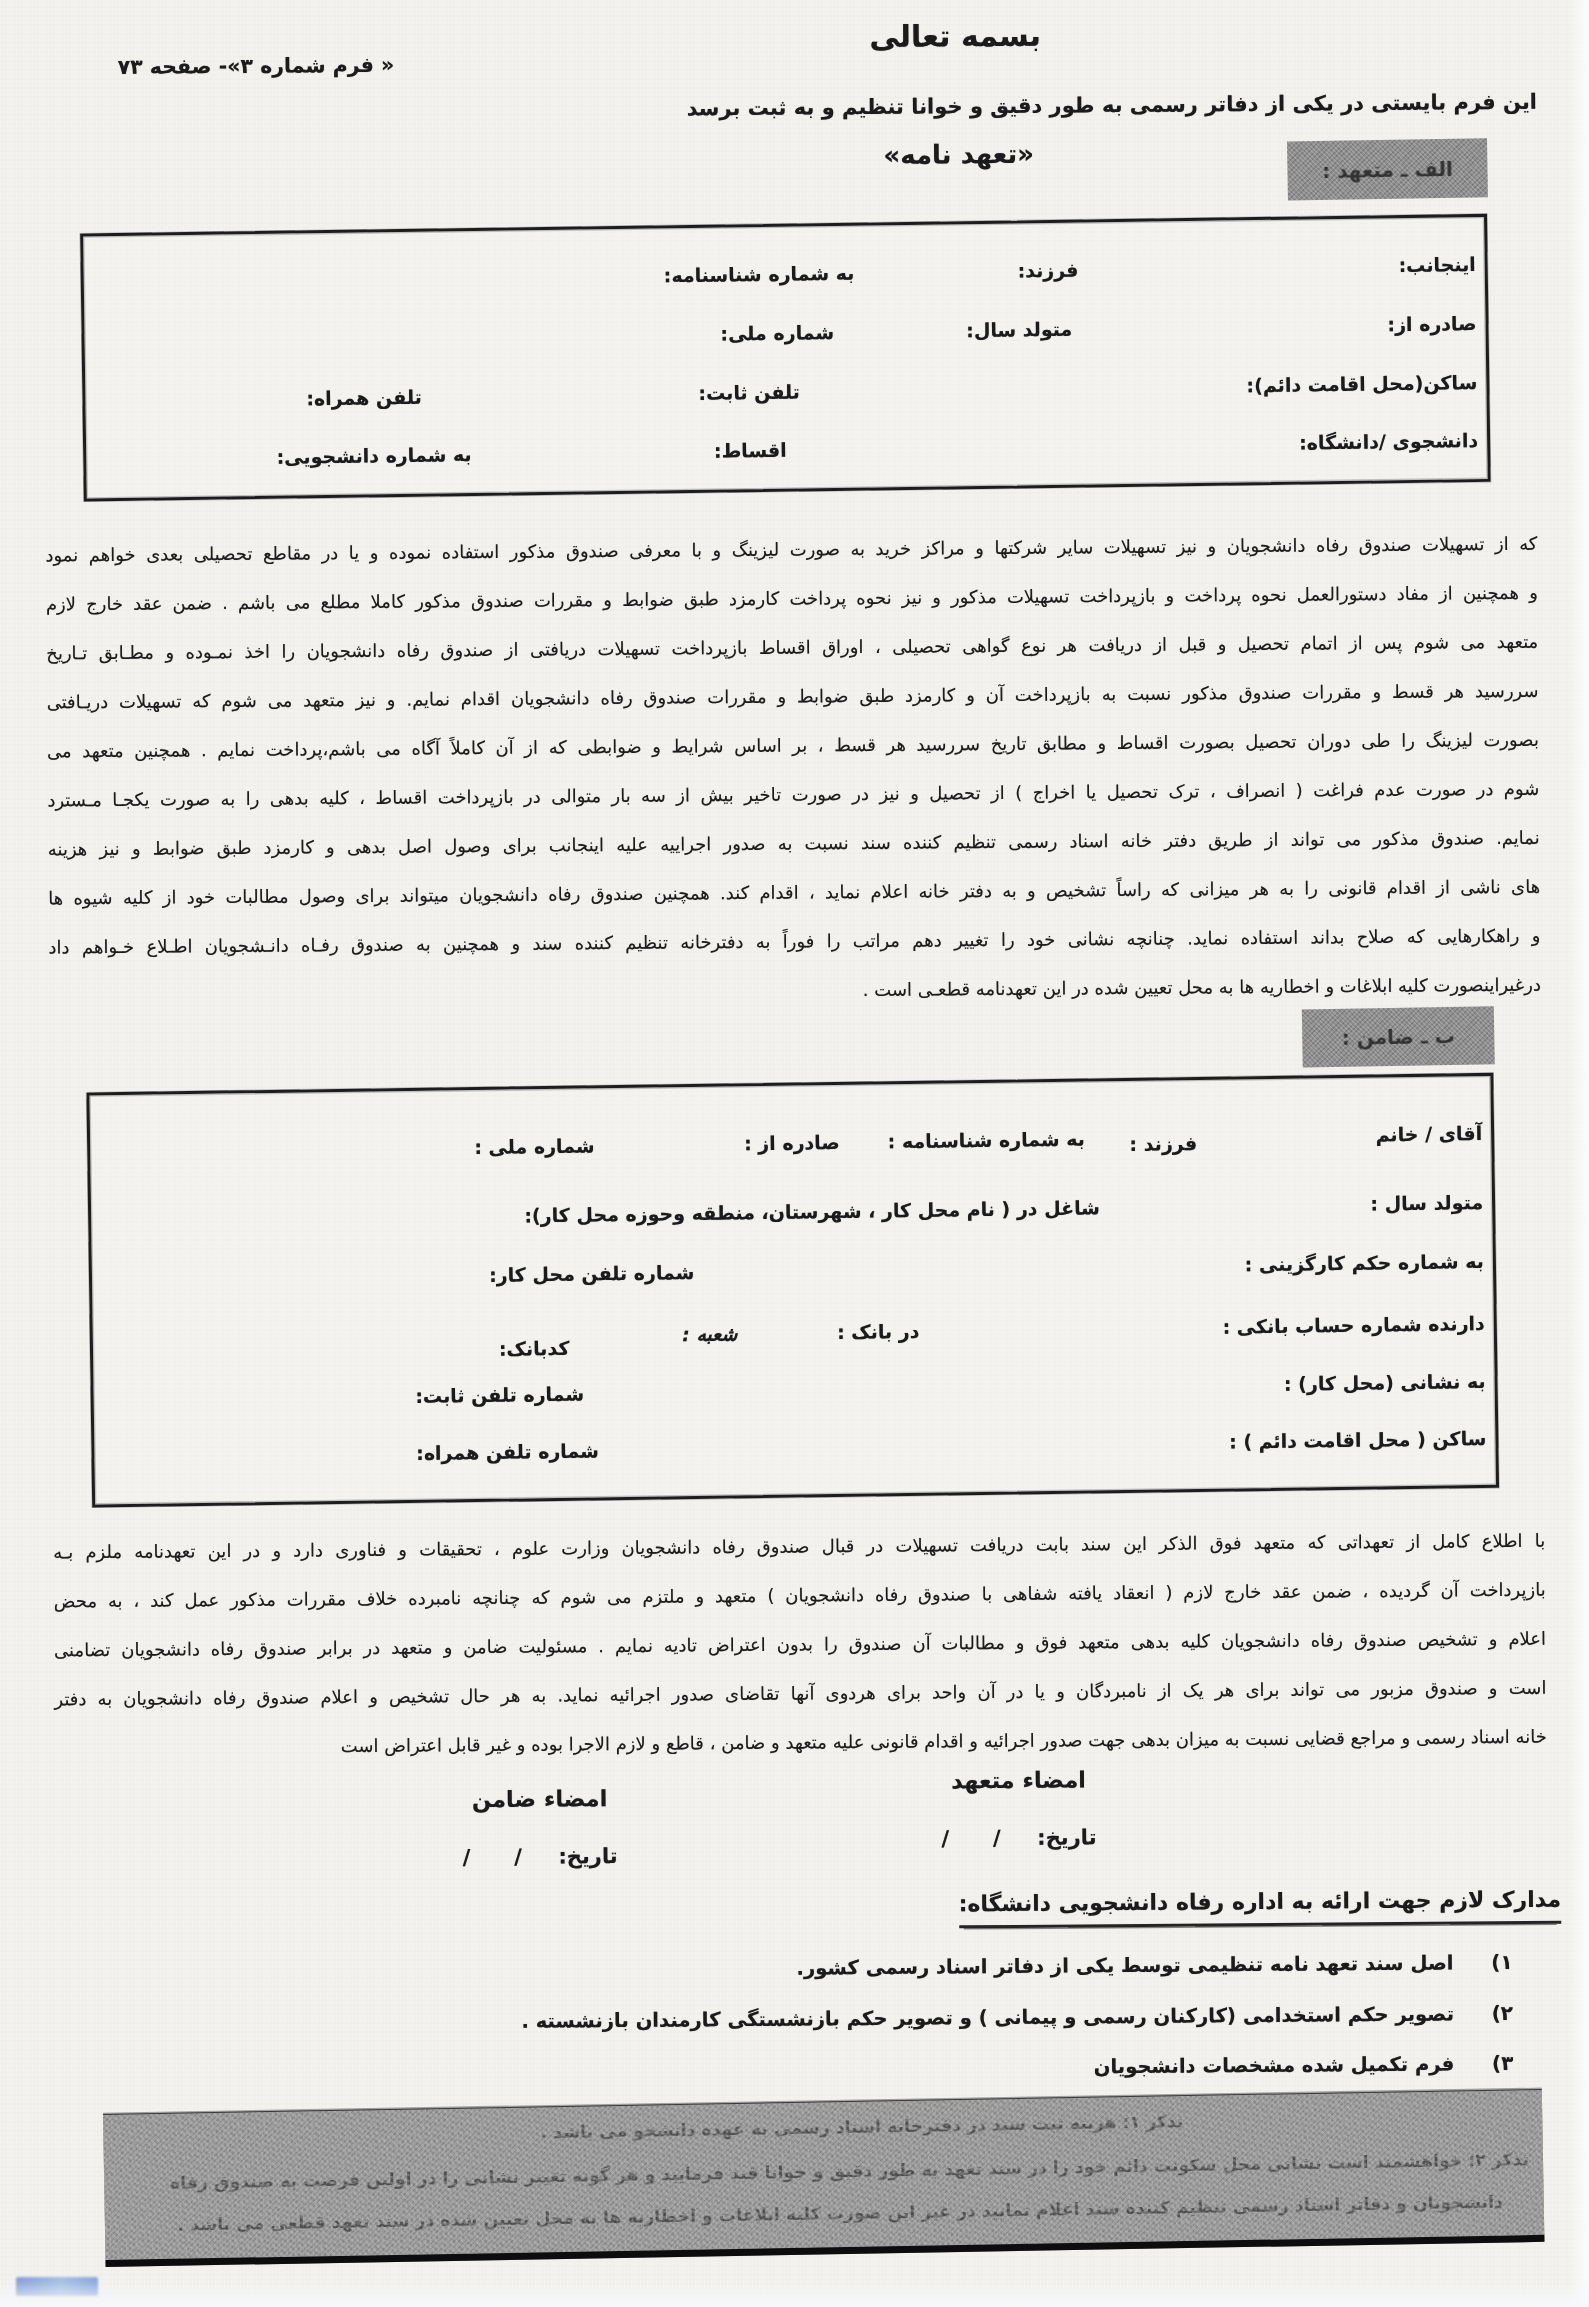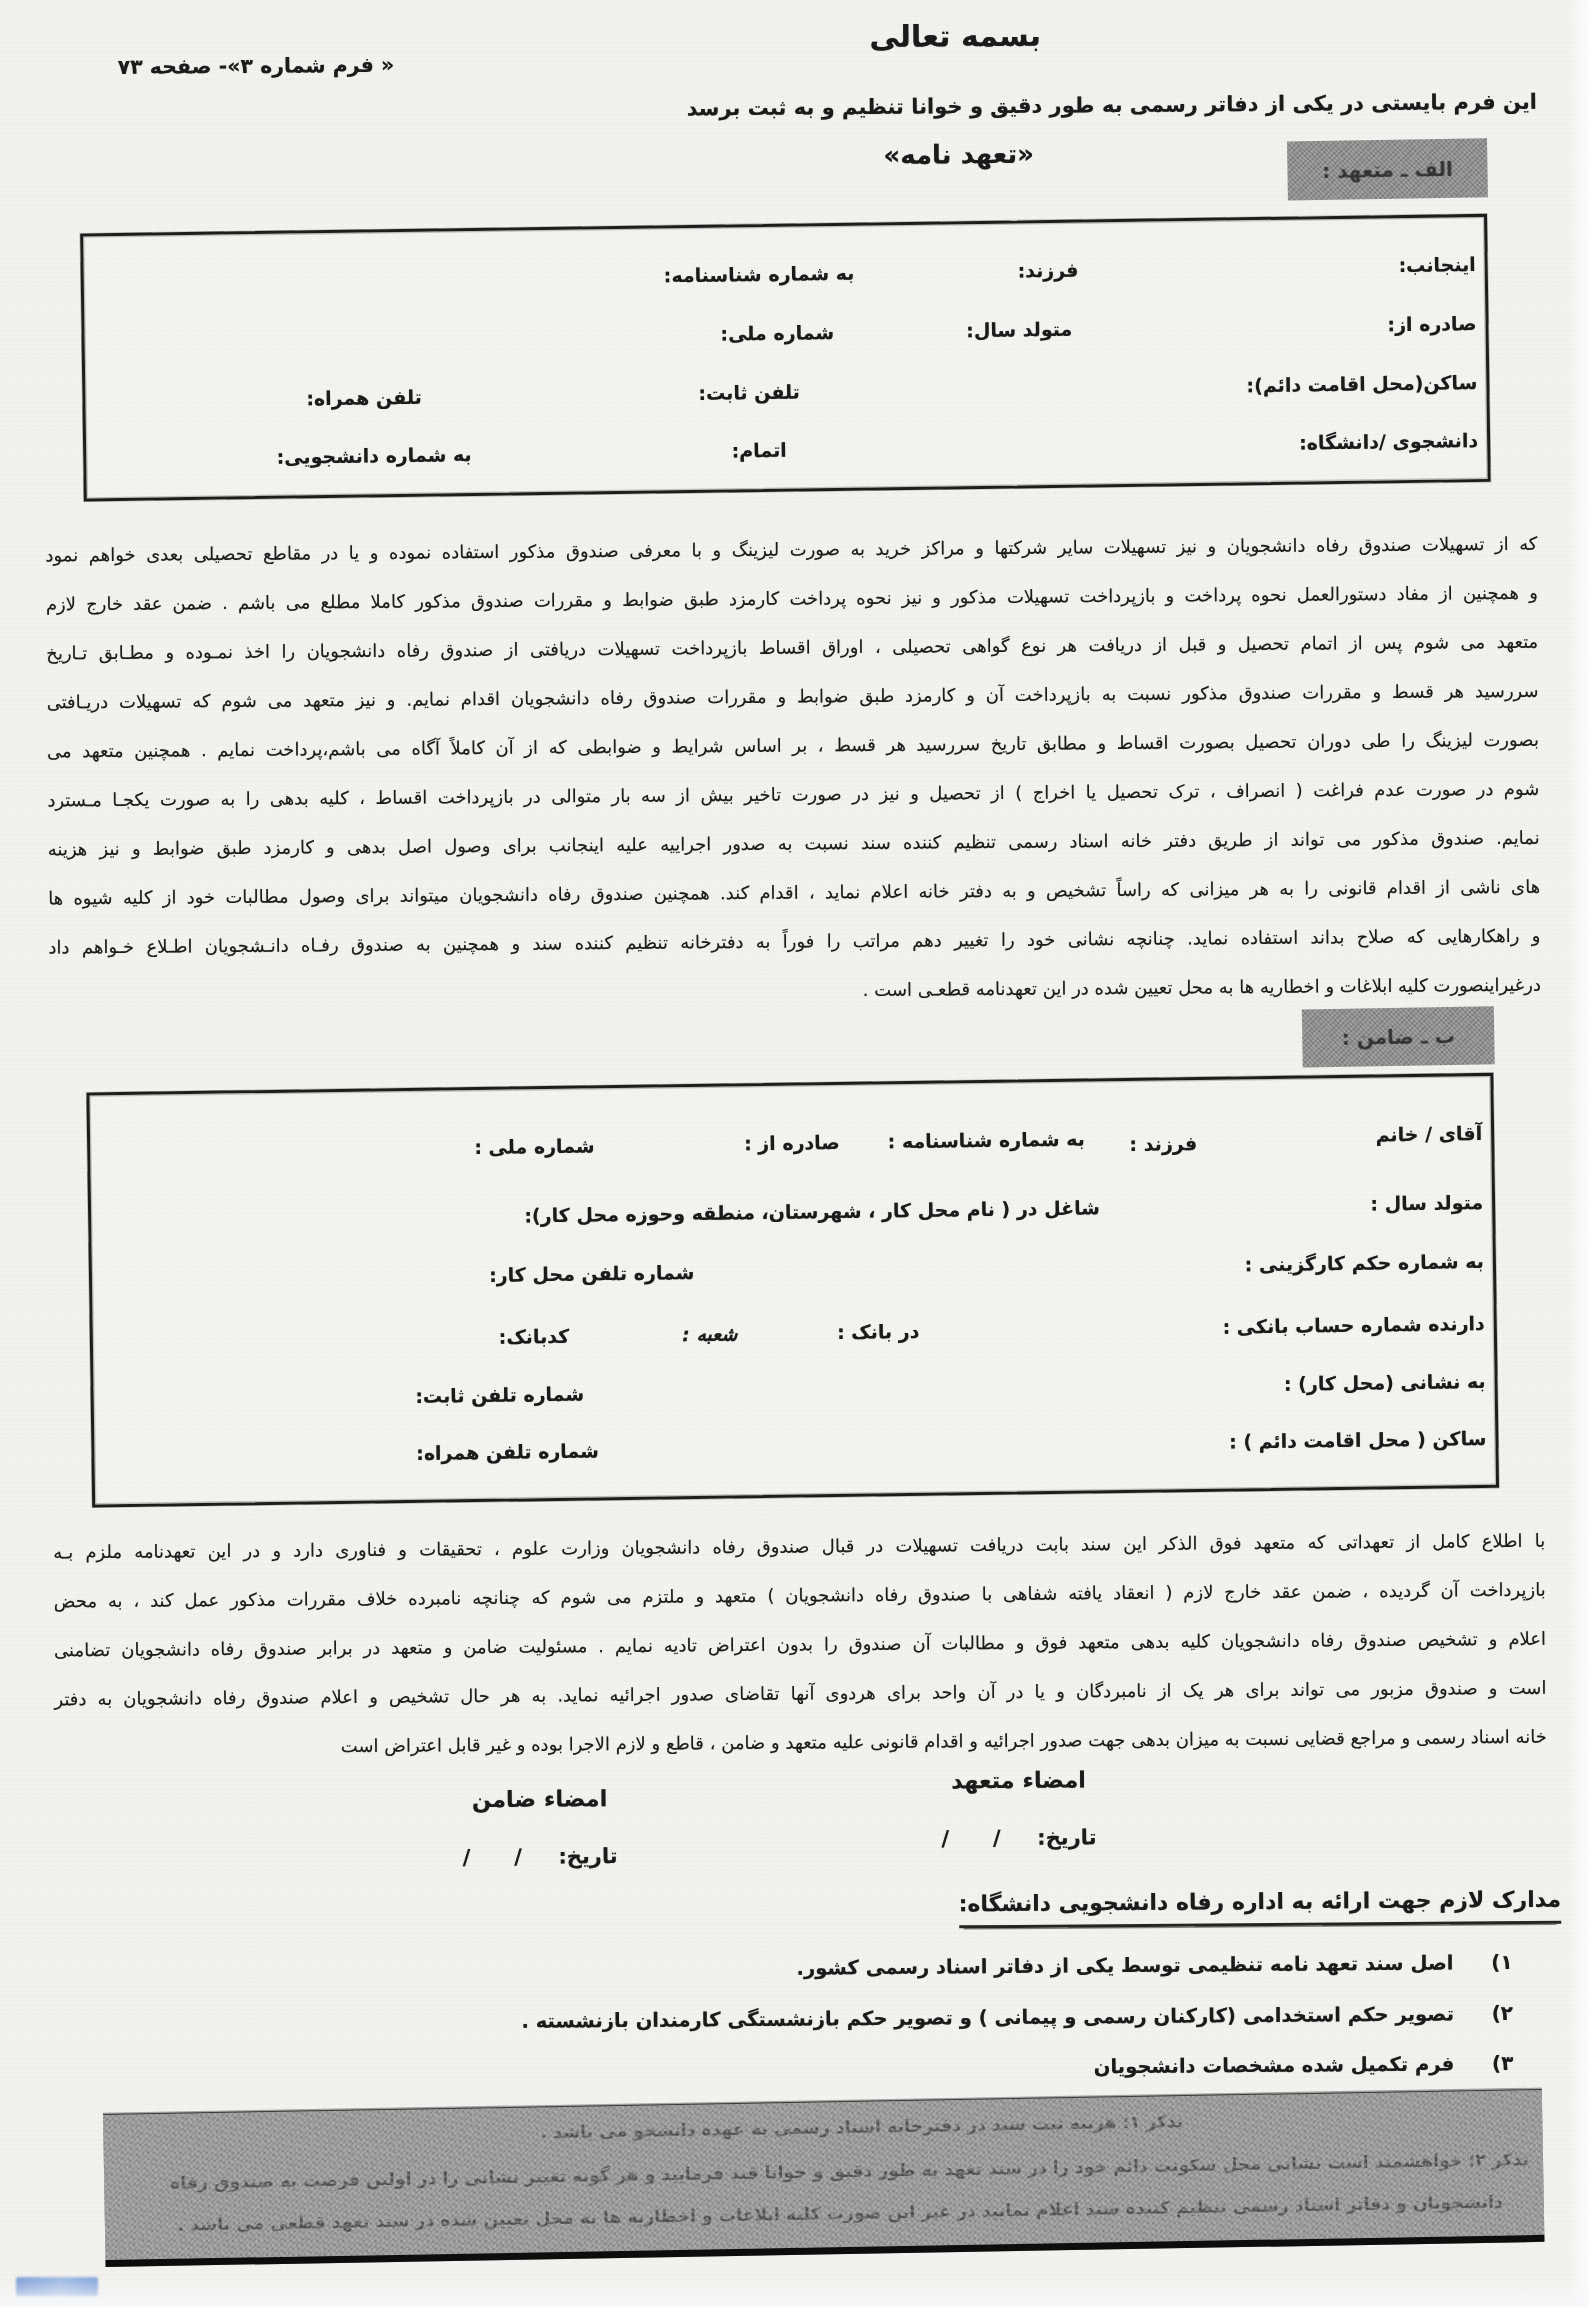--- a/index.html
+++ b/index.html
@@ -118,21 +118,21 @@
       <span class="flabel" style="top:36px;  right:9px;">اینجانب:</span>
       <span class="flabel" style="top:36px;  right:29%;">فرزند:</span>
       <span class="flabel" style="top:36px;  right:45%;">به شماره شناسنامه:</span>
       <span class="flabel" style="top:95px; right:9px;">صادره از:</span>
       <span class="flabel" style="top:95px; right:29.5%;">متولد سال:</span>
       <span class="flabel" style="top:95px; right:46.5%;">شماره ملی:</span>
       <span class="flabel" style="top:154px; right:9px;">ساکن(محل اقامت دائم):</span>
       <span class="flabel" style="top:154px; right:49%;">تلفن ثابت:</span>
       <span class="flabel" style="top:154px; right:76%;">تلفن همراه:</span>
       <span class="flabel" style="top:212px; right:9px;">دانشجوی /دانشگاه:</span>
-      <span class="flabel" style="top:212px; right:50%;">اتمام:</span>
+      <span class="flabel" style="top:212px; right:50%;">اقساط:</span>
       <span class="flabel" style="top:212px; right:72.5%;">به شماره دانشجویی:</span>
     </div>
 
     <div class="para para-a">
       <div class="pline">که از تسهیلات صندوق رفاه دانشجویان و نیز تسهیلات سایر شرکتها و مراکز خرید به صورت لیزینگ و با معرفی صندوق مذکور استفاده نموده و یا در مقاطع تحصیلی بعدی خواهم نمود</div>
       <div class="pline">و همچنین از مفاد دستورالعمل نحوه پرداخت و بازپرداخت تسهیلات مذکور و نیز نحوه پرداخت کارمزد طبق ضوابط و مقررات صندوق مذکور کاملا مطلع می باشم . ضمن عقد خارج لازم</div>
       <div class="pline">متعهد می شوم پس از اتمام تحصیل و قبل از دریافت هر نوع گواهی تحصیلی ، اوراق اقساط بازپرداخت تسهیلات دریافتی از صندوق رفاه دانشجویان را اخذ نمـوده و مطـابق تـاریخ</div>
       <div class="pline">سررسید هر قسط و مقررات صندوق مذکور نسبت به بازپرداخت آن و کارمزد طبق ضوابط و مقررات صندوق رفاه دانشجویان اقدام نمایم. و نیز متعهد می شوم که تسهیلات دریـافتی</div>
       <div class="pline">بصورت لیزینگ را طی دوران تحصیل بصورت اقساط و مطابق تاریخ سررسید هر قسط ، بر اساس شرایط و ضوابطی که از آن کاملاً آگاه می باشم،پرداخت نمایم . همچنین متعهد می</div>
       <div class="pline">شوم در صورت عدم  فراغت ( انصراف ، ترک تحصیل یا اخراج ) از تحصیل و نیز در صورت تاخیر بیش از سه بار متوالی در بازپرداخت اقساط ، کلیه بدهی را به صورت یکجـا مـسترد</div>
@@ -152,21 +152,21 @@
       <span class="flabel" style="top:46px;  right:29%;">به شماره شناسنامه :</span>
       <span class="flabel" style="top:46px;  right:46.5%;">صادره از :</span>
       <span class="flabel" style="top:46px;  right:64%;">شماره ملی :</span>
       <span class="flabel" style="top:115px; right:9px;">متولد سال :</span>
       <span class="flabel" style="top:115px; right:28%;">شاغل در ( نام محل کار ، شهرستان، منطقه وحوزه محل کار):</span>
       <span class="flabel" style="top:174px; right:9px;">به شماره حکم کارگزینی :</span>
       <span class="flabel" style="top:174px; right:57%;">شماره تلفن محل کار:</span>
       <span class="flabel" style="top:236px; right:9px;">دارنده شماره حساب بانکی :</span>
       <span class="flabel" style="top:236px; right:41%;">در بانک :</span>
       <span class="flabel" style="top:236px; right:54%;font-style:italic;">شعبه :</span>
-      <span class="flabel" style="top:236px; right:66%;">کدبانک:</span>
+      <span class="flabel" style="top:248px; right:66%;">کدبانک:</span>
       <span class="flabel" style="top:294px; right:9px;">به نشانی (محل کار) :</span>
       <span class="flabel" style="top:294px; right:65%;">شماره تلفن ثابت:</span>
       <span class="flabel" style="top:351px; right:9px;">ساکن ( محل اقامت دائم ) :</span>
       <span class="flabel" style="top:351px; right:64%;">شماره تلفن همراه:</span>
     </div>
 
     <div class="para para-b">
       <div class="pline">با اطلاع کامل از تعهداتی که متعهد فوق الذکر این سند بابت دریافت تسهیلات در قبال صندوق رفاه دانشجویان وزارت علوم ،  تحقیقات و  فناوری  دارد  و در این تعهدنامه ملزم بـه</div>
       <div class="pline">بازپرداخت آن گردیده ، ضمن  عقد  خارج لازم ( انعقاد یافته شفاهی با صندوق رفاه دانشجویان ) متعهد و ملتزم می شوم که چنانچه نامبرده خلاف مقررات مذکور عمل کند ، به محض</div>
       <div class="pline">اعلام و تشخیص صندوق رفاه دانشجویان کلیه بدهی متعهد فوق و مطالبات آن صندوق را  بدون اعتراض تادیه نمایم . مسئولیت ضامن و متعهد در برابر صندوق رفاه دانشجویان تضامنی</div>

